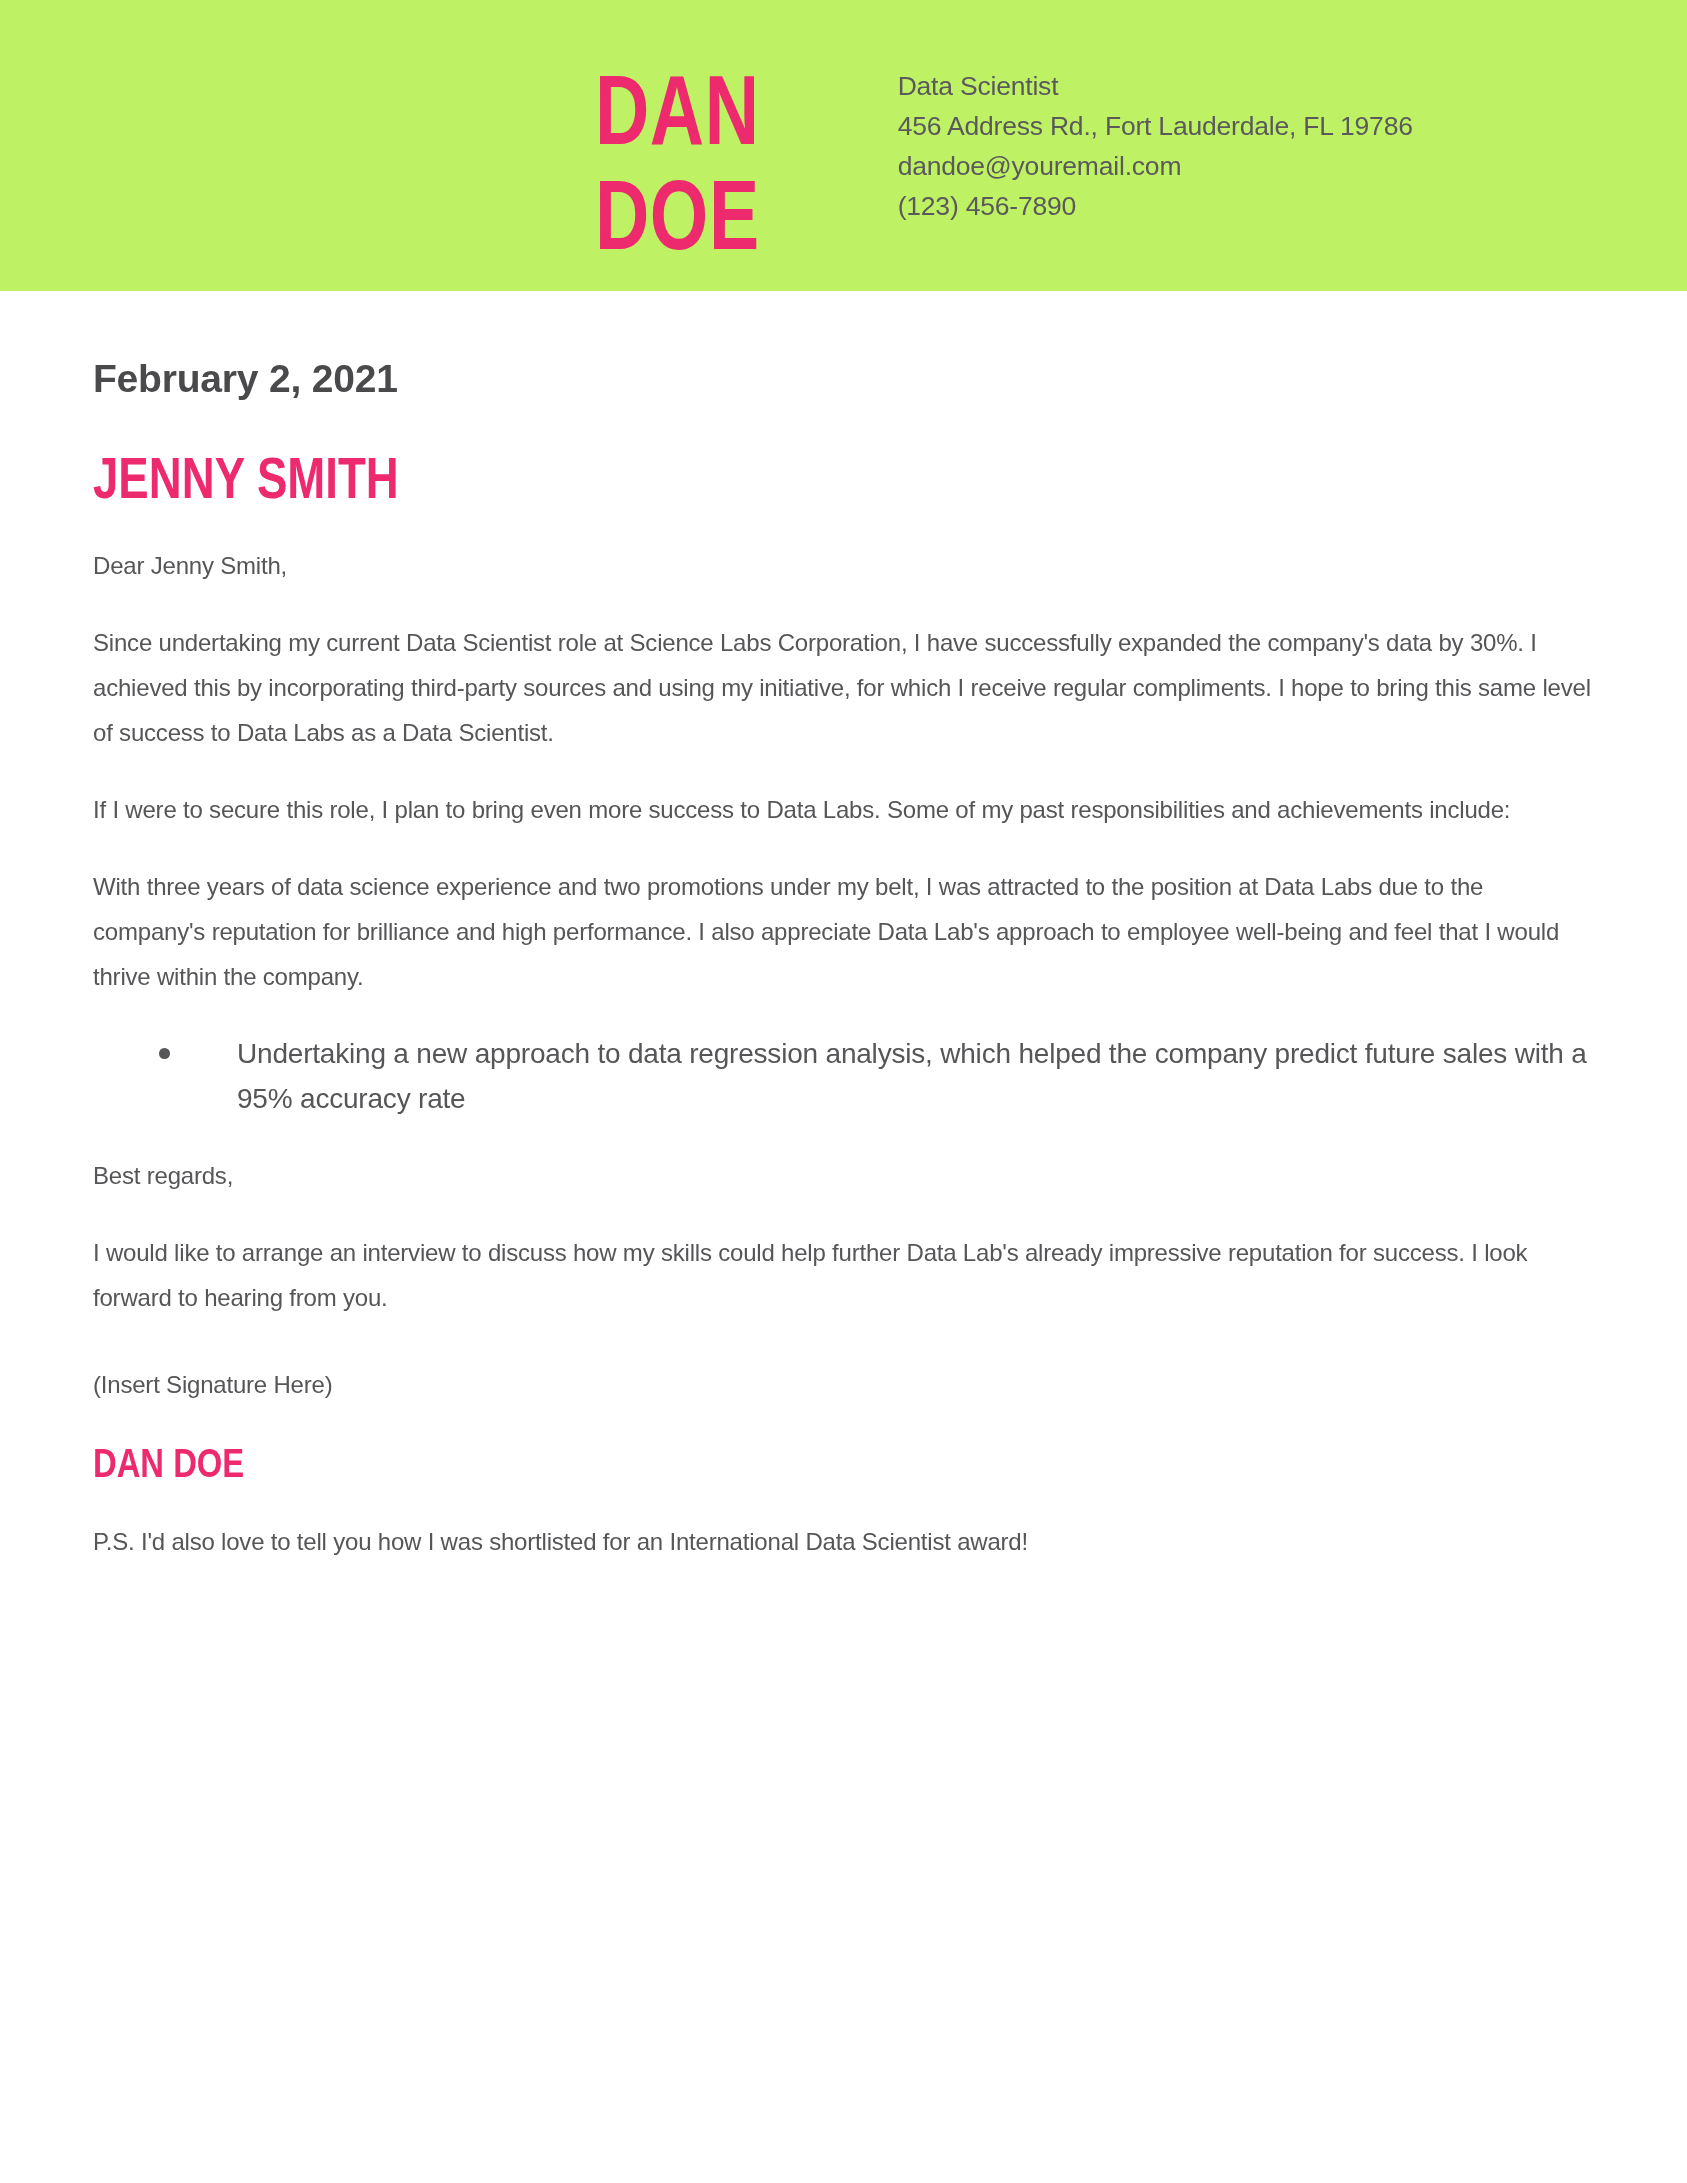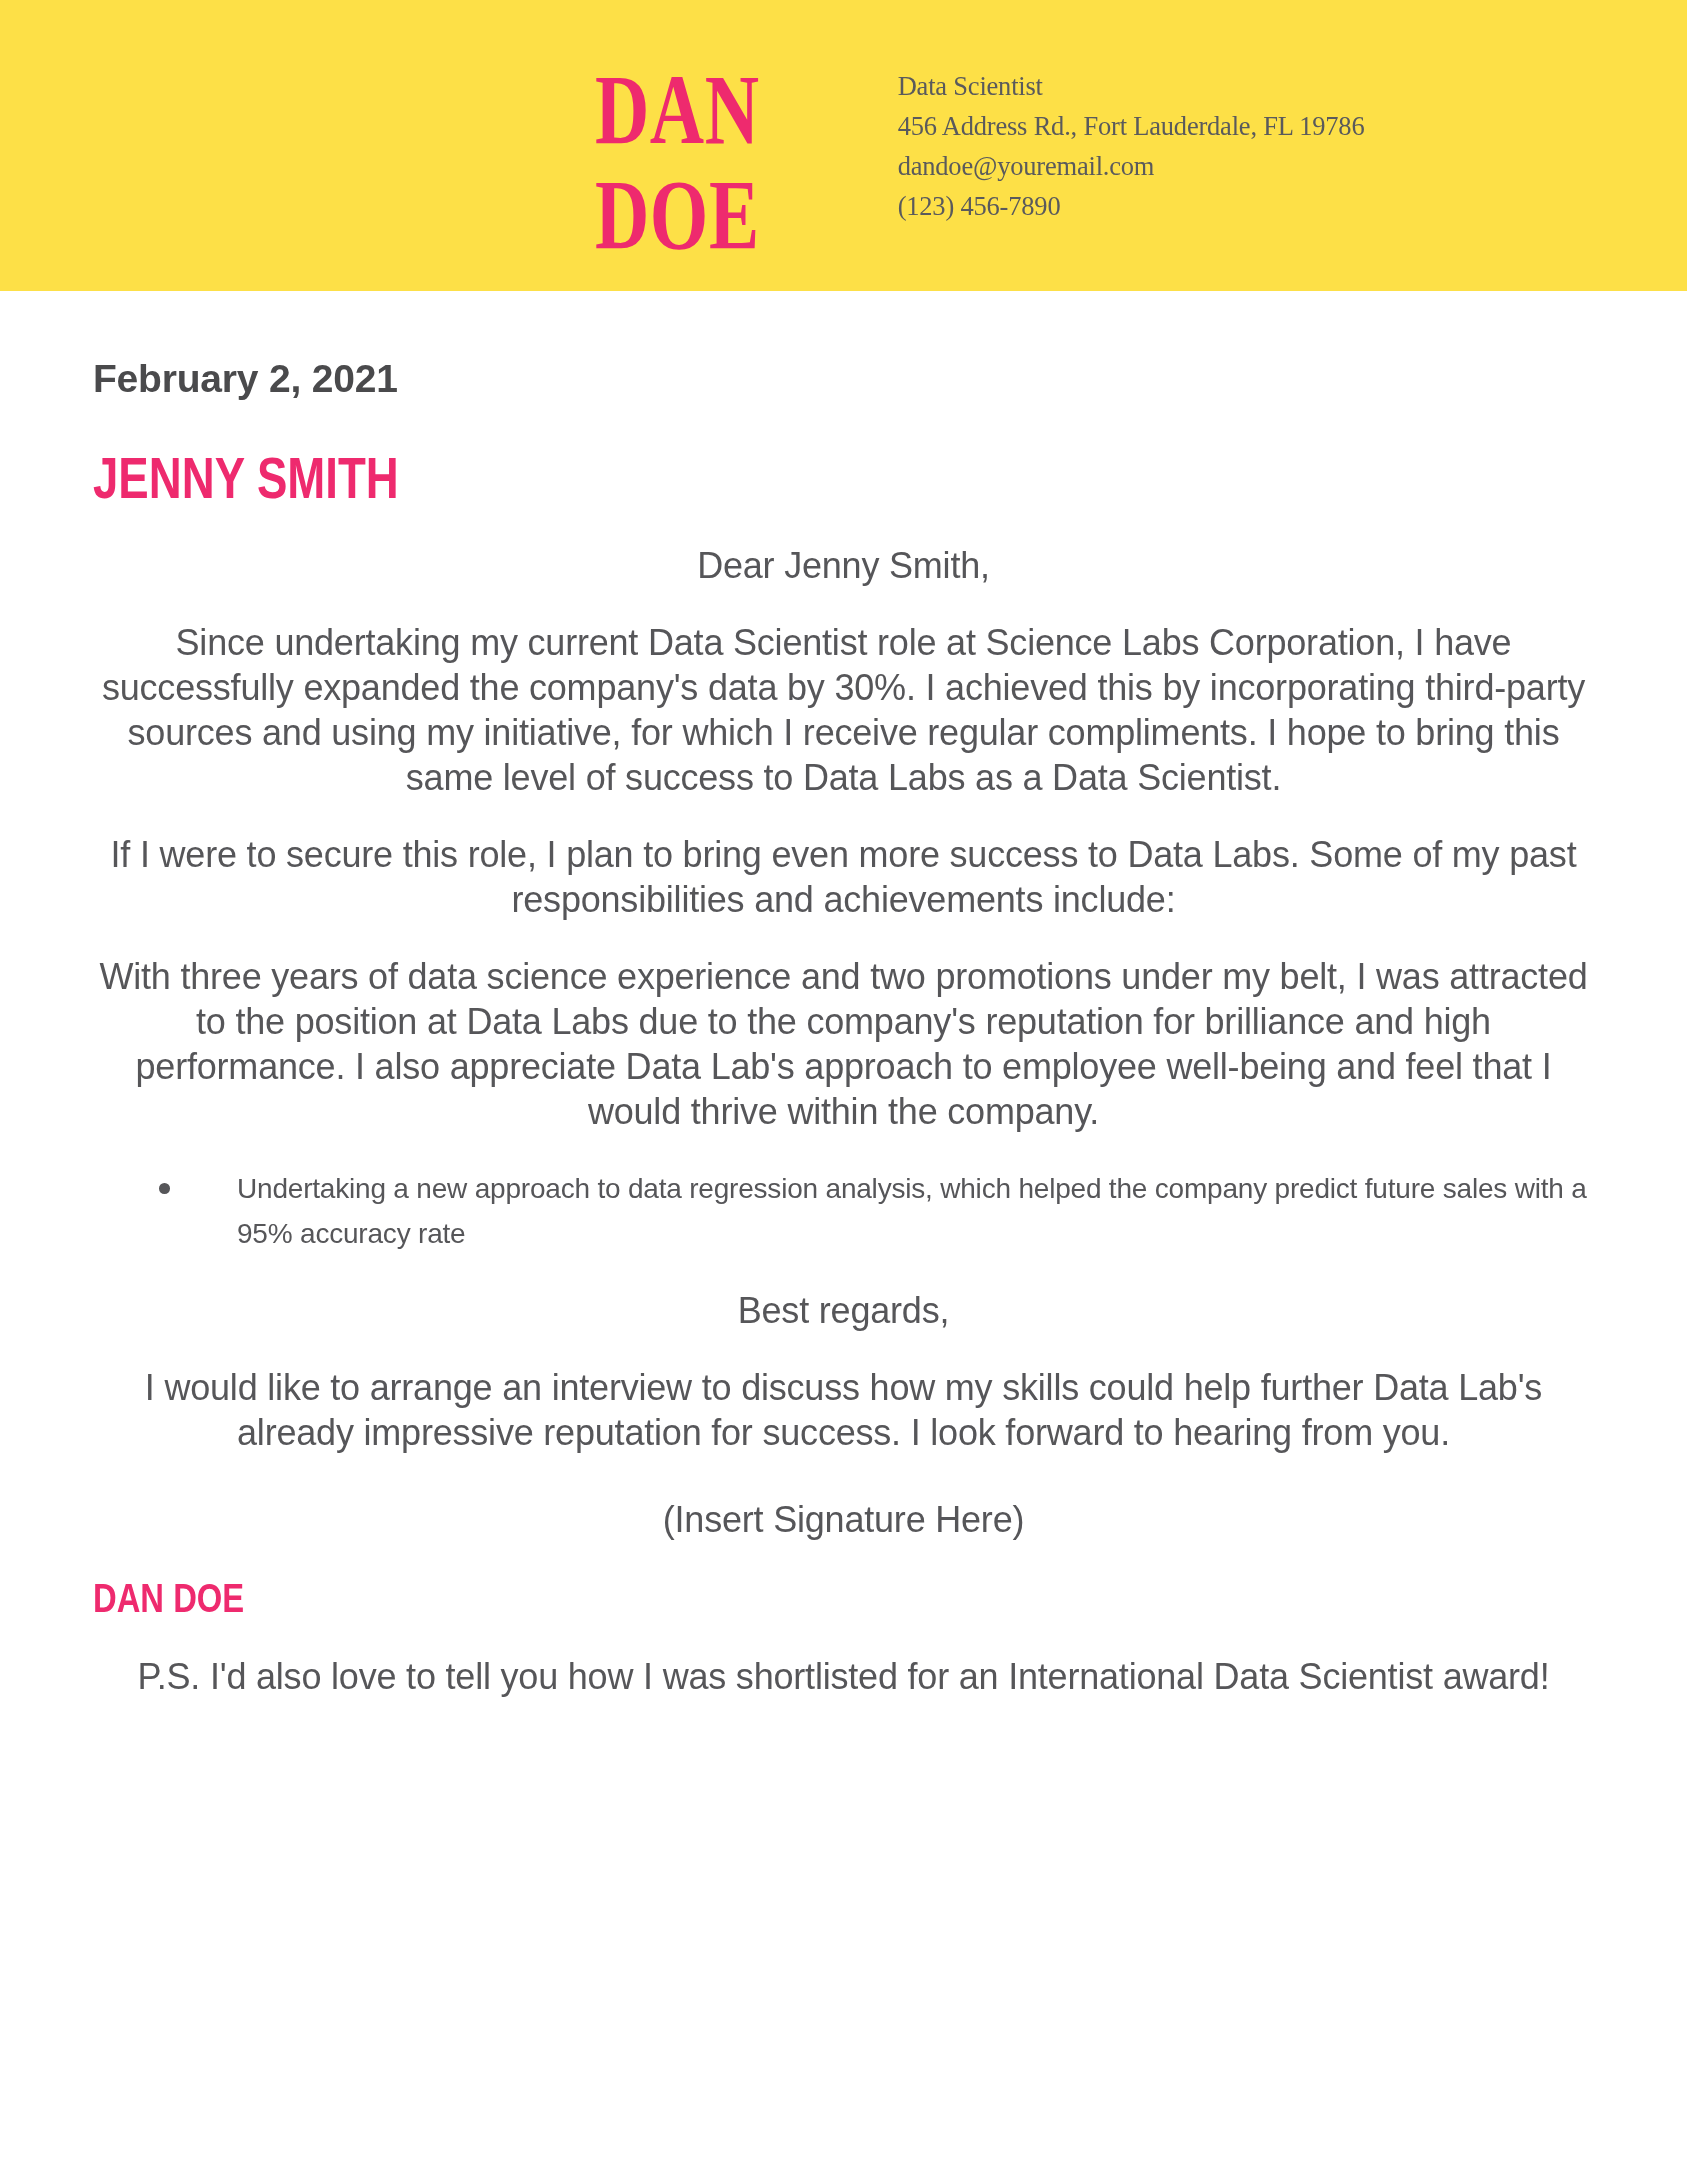--- a/index.html
+++ b/index.html
@@ -11,22 +11,21 @@
     width: 1687px;
     height: 2183px;
     background: #ffffff;
     overflow: hidden;
   }
 
   
   .header {
     width: 100%;
     height: 291px;
-    background: #fde047;
-    font-family: Liberation Serif, serif;
+    background: #bef264;
   }
   .header-inner {
     display: flex;
     align-items: flex-start;
     padding: 58px 0 0 595px;
   }
   .logo {
     font-weight: 700;
     font-size: 99px;
     line-height: 1.06;
@@ -69,25 +68,24 @@
 
   .recipient-block {
     margin-top: 14.6px;
     font-size: 28px;
     line-height: 38px;
     letter-spacing: -0.2px;
   }
 
   .body-text {
     margin-top: 32px;
-    font-size: 36px;
+    font-size: 24px;
     line-height: 45px;
     letter-spacing: -0.2px;
     max-width: 1502px;
-    text-align: center;
   }
 
   .bullets {
     list-style: none;
     margin-top: 32px;
     max-width: 1502px;
   }
   .bullets li {
     position: relative;
     padding-left: 144px;

